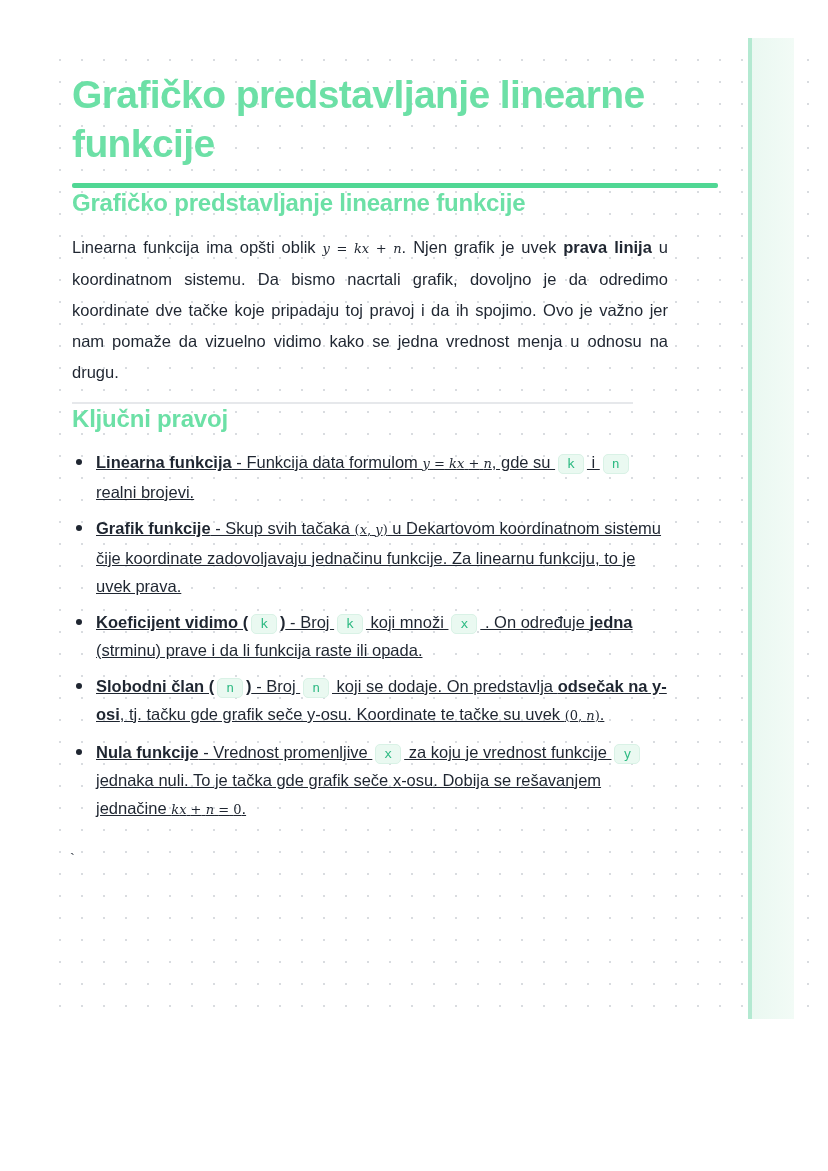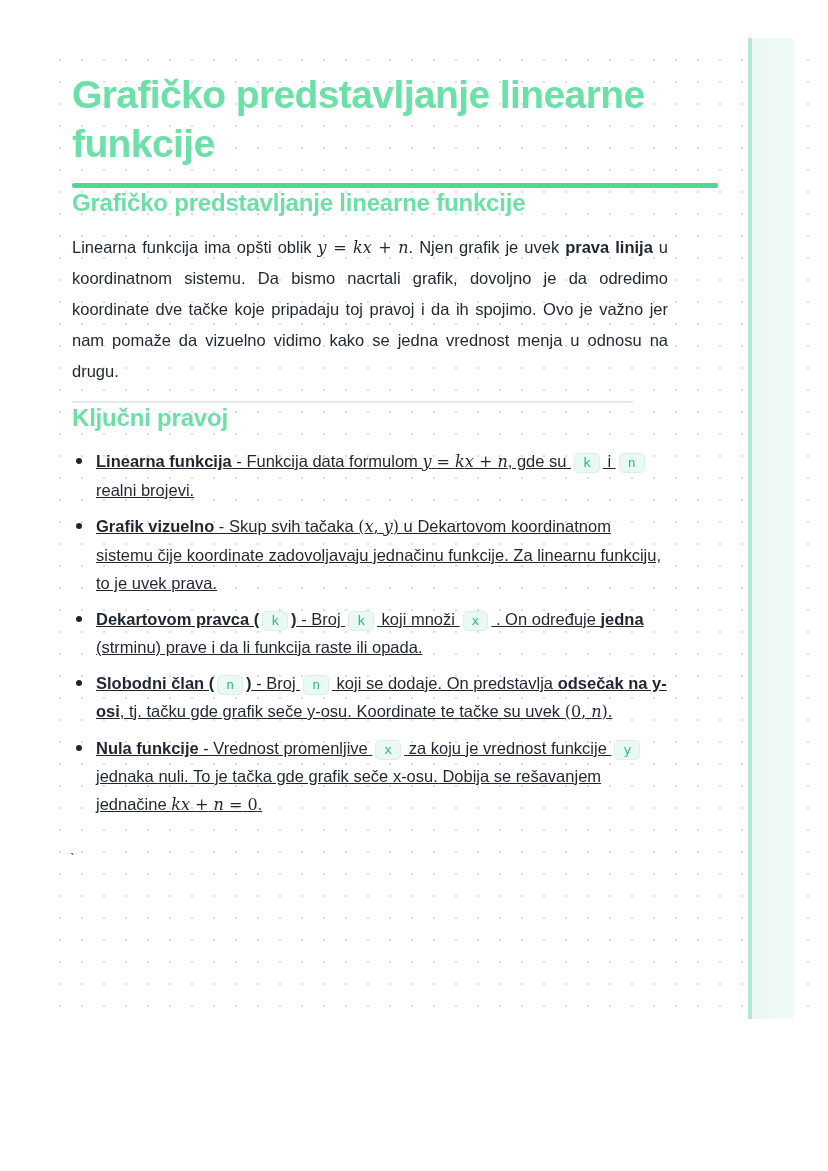--- a/index.html
+++ b/index.html
@@ -42,21 +42,21 @@
     position:absolute; left:4px; top:11px; width:6px; height:6px; border-radius:50%;
     background:var(--text);
   }
   strong{font-weight:700;}
   .chip{
     display:inline-block; background:var(--chip-bg); border:1px solid var(--chip-border);
     border-radius:5px; padding:2px 8px; margin:0 3px;
     font-family:"DejaVu Sans Mono", monospace; font-size:13px; line-height:14px;
     color:var(--chip-text); vertical-align:baseline;
   }
-  .math{font-family:"DejaVu Serif", serif; font-size:16px; white-space:nowrap;}
+  .math{font-family:"DejaVu Serif", serif; font-size:13px; white-space:nowrap;}
   .math .mi{font-style:italic;}
   .stray-mark{position:absolute; left:70px; top:850px; font-size:15px; color:#3a404b;}
   .footer-credit{
     position:absolute; top:1101px; right:40px; font-size:11px; letter-spacing:0.4px;
     color:var(--muted);
   }
 </style>
 </head>
 <body>
 
@@ -70,22 +70,22 @@
     <div class="title-rule"></div>
 
     <h2 class="section h2-intro">Grafičko predstavljanje linearne funkcije</h2>
     <p class="intro-p">Linearna funkcija ima opšti oblik <span class="math"><span class="mi">y</span><span> </span><span>=</span><span> </span><span class="mi">k</span><span class="mi">x</span><span> </span><span>+</span><span> </span><span class="mi">n</span></span>. Njen grafik je uvek <strong>prava linija</strong> u koordinatnom sistemu. Da bismo nacrtali grafik, dovoljno je da odredimo koordinate dve tačke koje pripadaju toj pravoj i da ih spojimo. Ovo je važno jer nam pomaže da vizuelno vidimo kako se jedna vrednost menja u odnosu na drugu.</p>
 
     <div class="divider"></div>
 
     <h2 class="section h2-terms">Ključni pravoj</h2>
     <ul class="terms">
         <li><span class="bullet-dot"></span><strong>Linearna funkcija</strong> - Funkcija data formulom <span class="math"><span class="mi">y</span><span> </span><span>=</span><span> </span><span class="mi">k</span><span class="mi">x</span><span> </span><span>+</span><span> </span><span class="mi">n</span></span>, gde su <span class="chip">k</span> i <span class="chip">n</span> realni brojevi.</li>
-        <li><span class="bullet-dot"></span><strong>Grafik vizuelno</strong> - Skup svih tačaka <span class="math"><span>(</span><span class="mi">x</span><span>,</span><span> </span><span class="mi">y</span><span>)</span></span> u Dekartovom koordinatnom sistemu čije koordinate zadovoljavaju jednačinu funkcije. Za linearnu funkciju, to je uvek prava.</li>
-        <li><span class="bullet-dot"></span><strong>Dekartovom pravca (</strong><span class="chip">k</span><strong>)</strong> - Broj <span class="chip">k</span> koji množi <span class="chip">x</span> . On određuje <strong>jedna</strong> (strminu) prave i da li funkcija raste ili opada.</li>
+        <li><span class="bullet-dot"></span><strong>Grafik funkcije</strong> - Skup svih tačaka <span class="math"><span>(</span><span class="mi">x</span><span>,</span><span> </span><span class="mi">y</span><span>)</span></span> u Dekartovom koordinatnom sistemu čije koordinate zadovoljavaju jednačinu funkcije. Za linearnu funkciju, to je uvek prava.</li>
+        <li><span class="bullet-dot"></span><strong>Koeficijent vidimo (</strong><span class="chip">k</span><strong>)</strong> - Broj <span class="chip">k</span> koji množi <span class="chip">x</span> . On određuje <strong>jedna</strong> (strminu) prave i da li funkcija raste ili opada.</li>
         <li><span class="bullet-dot"></span><strong>Slobodni član (</strong><span class="chip">n</span><strong>)</strong> - Broj <span class="chip">n</span> koji se dodaje. On predstavlja <strong>odsečak na y-osi</strong>, tj. tačku gde grafik seče y-osu. Koordinate te tačke su uvek <span class="math"><span>(</span><span>0</span><span>,</span><span> </span><span class="mi">n</span><span>)</span></span>.</li>
         <li><span class="bullet-dot"></span><strong>Nula funkcije</strong> - Vrednost promenljive <span class="chip">x</span> za koju je vrednost funkcije <span class="chip">y</span> jednaka nuli. To je tačka gde grafik seče x-osu. Dobija se rešavanjem jednačine <span class="math"><span class="mi">k</span><span class="mi">x</span><span> </span><span>+</span><span> </span><span class="mi">n</span><span> </span><span>=</span><span> </span><span>0</span></span>.</li>
       </ul>
   </div>
 
   <span class="stray-mark">`</span>
   <div class="footer-credit">(c) Knowunity 2025</div>
 </div>
 
 </body></html>

